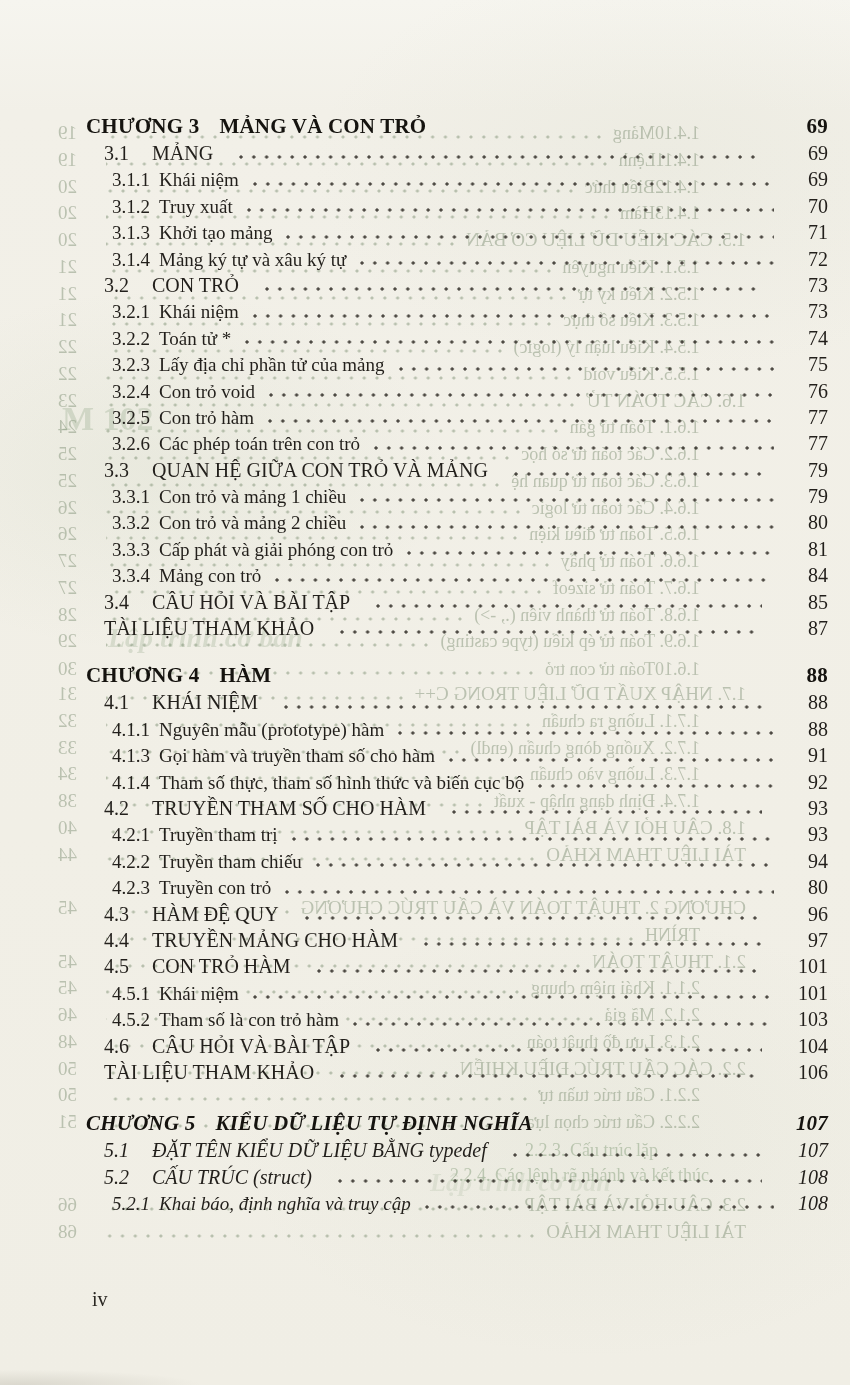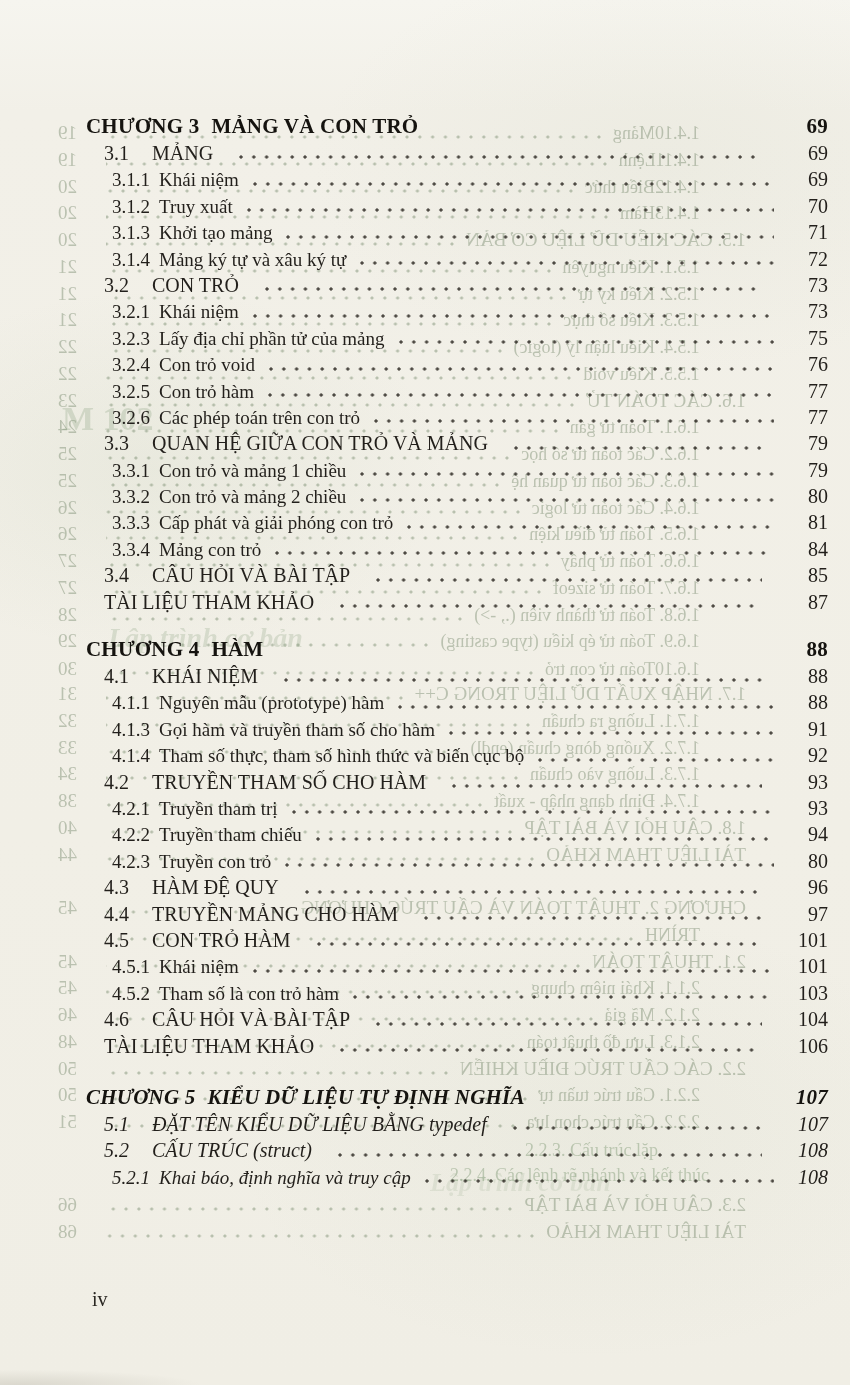--- a/index.html
+++ b/index.html
@@ -41,21 +41,21 @@
     height:28px;line-height:28px;
     font-weight:bold;font-size:21px;letter-spacing:0.2px;
     padding-left:86px;color:#15130f;
   }
   .row.l1{font-size:20px;padding-left:104px;gap:12px;}
   .row.l2{font-size:19px;padding-left:112px;}
   .chapter{margin:0;}
   .chapter+.chapter{margin-top:20px;}
   .chapter.last{margin-top:24px;font-style:italic;}
   .num{flex:0 0 auto;}
-  .heading .num{margin-right:12px;}
+  .heading .num{margin-right:20px;}
   .l1 .num{margin-right:11px;}
   .l2 .num{margin-right:9px;}
   .title{flex:0 0 auto;}
   .leader{
     flex:1 1 auto;align-self:flex-end;height:6px;
     margin:0 8px 6px 14px;min-width:10px;
     background-image:radial-gradient(circle at 2px 3px, rgba(40,36,30,0.82) 1.35px, rgba(40,36,30,0) 1.9px);
     background-size:12.8px 6px;background-repeat:repeat-x;background-position:left bottom;
   }
   .leader.hidden{background:none;}
@@ -355,20 +355,26 @@
           <span class="leader"></span>
           <span class="pagenum">73</span>
         </div>
         <div class="row l2">
           <span class="num">3.2.1</span>
           <span class="title">Khái niệm</span>
           <span class="leader"></span>
           <span class="pagenum">73</span>
         </div>
         <div class="row l2">
+          <span class="num">3.2.2</span>
+          <span class="title">Toán tử *</span>
+          <span class="leader"></span>
+          <span class="pagenum">74</span>
+        </div>
+        <div class="row l2">
           <span class="num">3.2.3</span>
           <span class="title">Lấy địa chỉ phần tử của mảng</span>
           <span class="leader"></span>
           <span class="pagenum">75</span>
         </div>
         <div class="row l2">
           <span class="num">3.2.4</span>
           <span class="title">Con trỏ void</span>
           <span class="leader"></span>
           <span class="pagenum">76</span>

